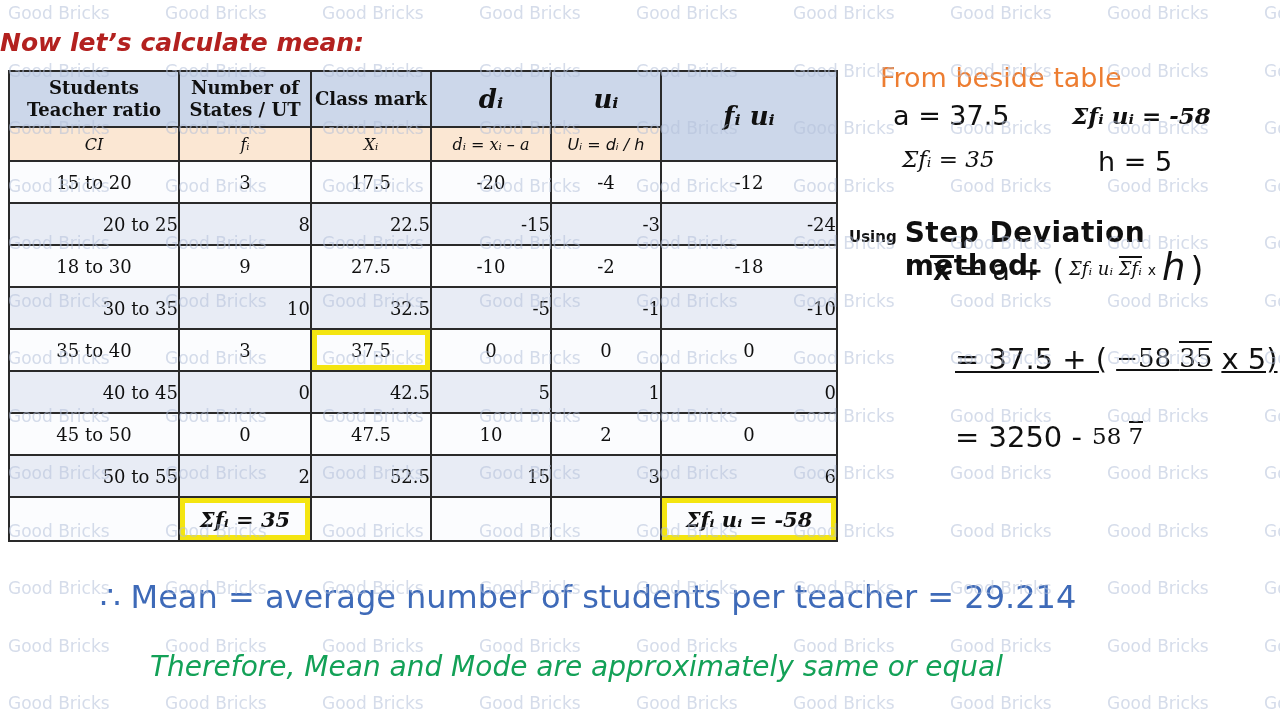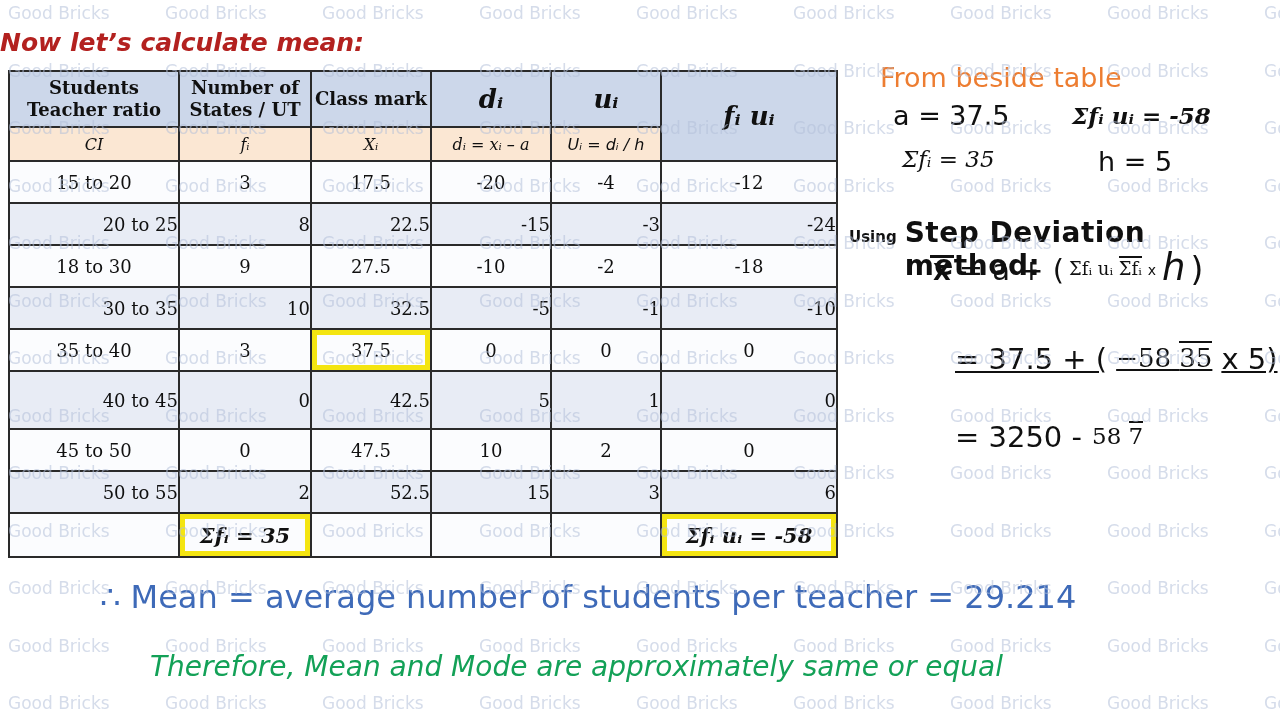--- a/index.html
+++ b/index.html
@@ -41,21 +41,21 @@
   .using-line{left:849px;top:216px;display:flex;align-items:baseline;gap:8px;}
   .using-small{font-size:15px;font-weight:bold;}
   .using-big{font-size:28px;font-weight:bold;letter-spacing:0.5px;}
 
   .frac{display:inline-block;text-align:center;font-family:"DejaVu Serif",serif;vertical-align:middle;}
   .frac .den{border-top:2px solid #111;}
 
   .f1{left:930px;top:250px;display:flex;align-items:center;gap:5px;}
   .xbar{font-size:23px;font-weight:bold;border-top:3px solid #111;padding:1px 3px 0 3px;}
   .f1-lead{font-size:29px;}
-  .f1 .frac{font-size:18px;line-height:1.25;}
+  .f1 .frac{font-size:18px;font-style:italic;line-height:1.25;}
   .f1-times{font-size:14px;margin:0 1px;}
   .f1-h{font-size:37px;font-style:italic;margin-top:-4px;}
   .f1-close{font-size:33px;}
 
   .f2{left:955px;top:342px;display:flex;align-items:center;gap:9px;text-decoration:underline;}
   .f2-pre,.f2-post{font-size:29px;}
   .f2 .frac{font-size:26px;line-height:1.2;}
 
   .f3{left:955px;top:420px;display:flex;align-items:center;gap:10px;}
   .f3-pre{font-size:29px;}
@@ -254,21 +254,21 @@
         <td>-10</td>
       </tr>
       <tr style="height:42px">
         <td>35 to 40</td>
         <td>3</td>
         <td class="hl">37.5</td>
         <td>0</td>
         <td>0</td>
         <td>0</td>
       </tr>
-      <tr class="shade" style="height:58px">
+      <tr class="shade" style="height:42px">
         <td>40 to 45</td>
         <td>0</td>
         <td>42.5</td>
         <td>5</td>
         <td>1</td>
         <td>0</td>
       </tr>
       <tr style="height:42px">
         <td>45 to 50</td>
         <td>0</td>

